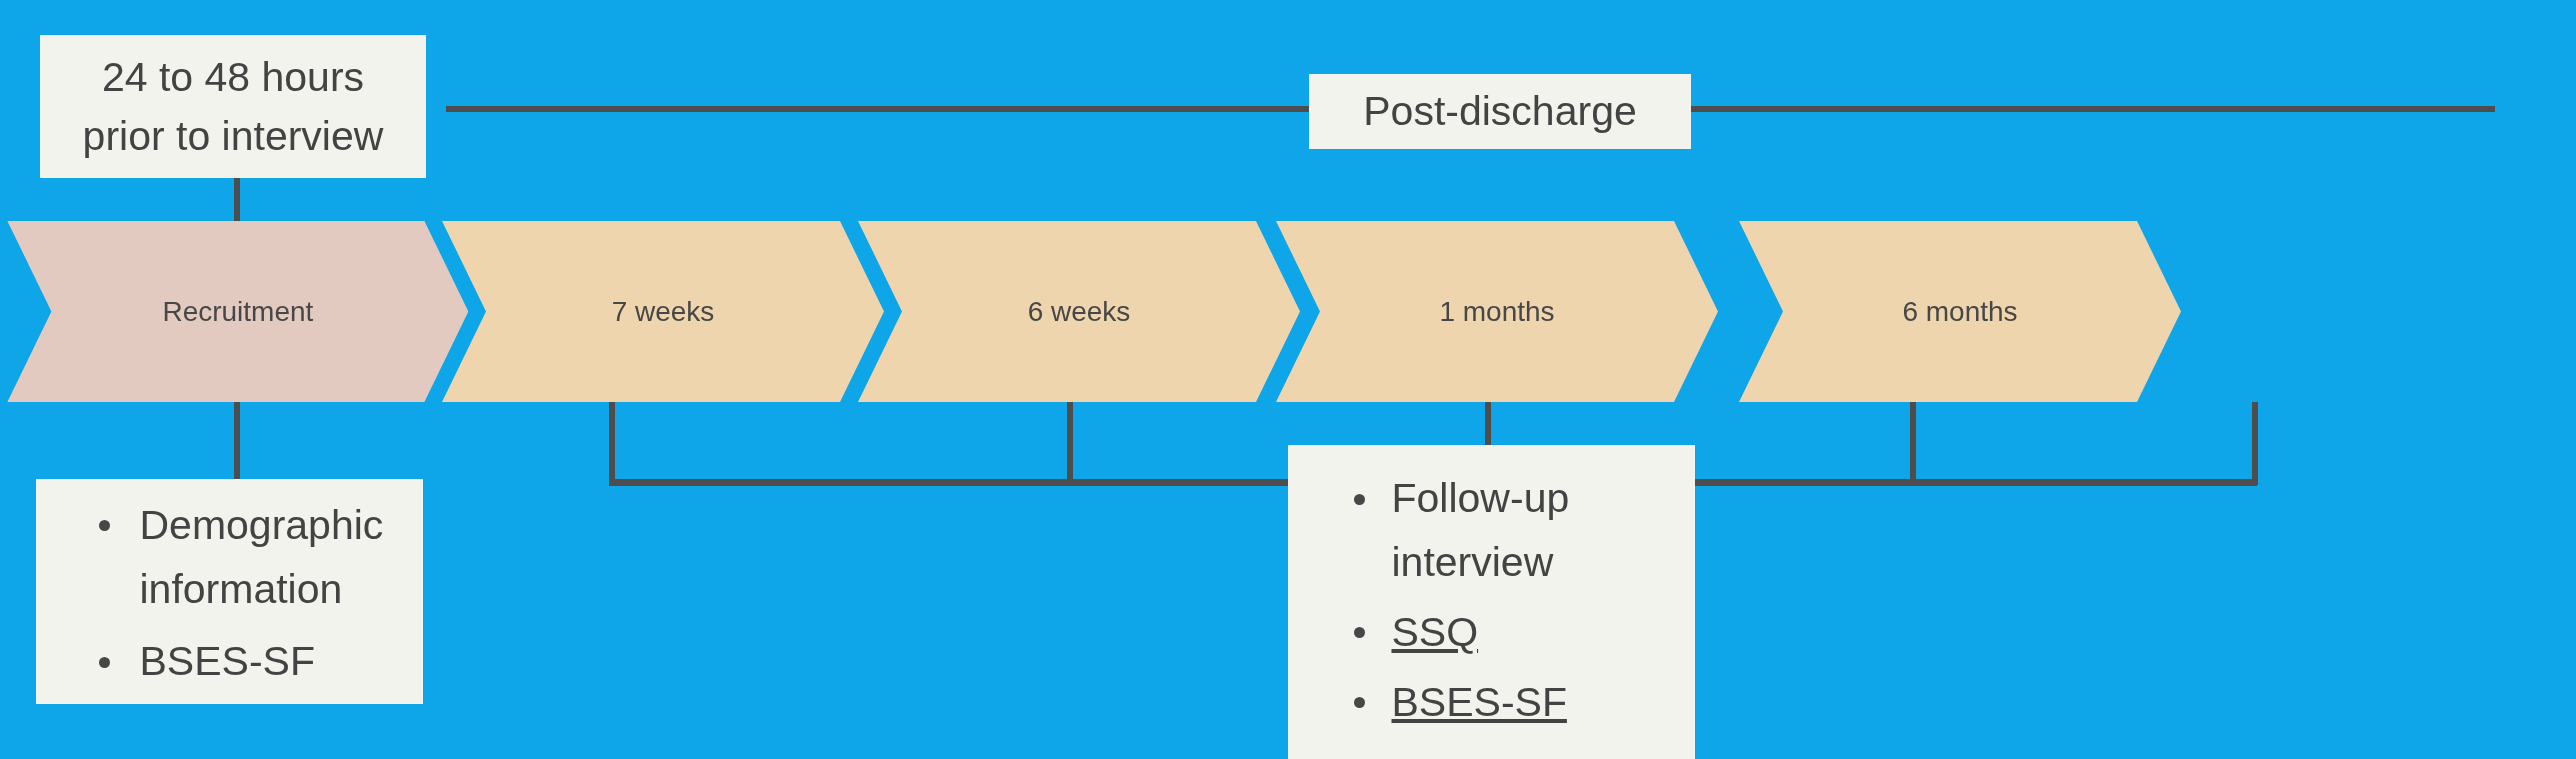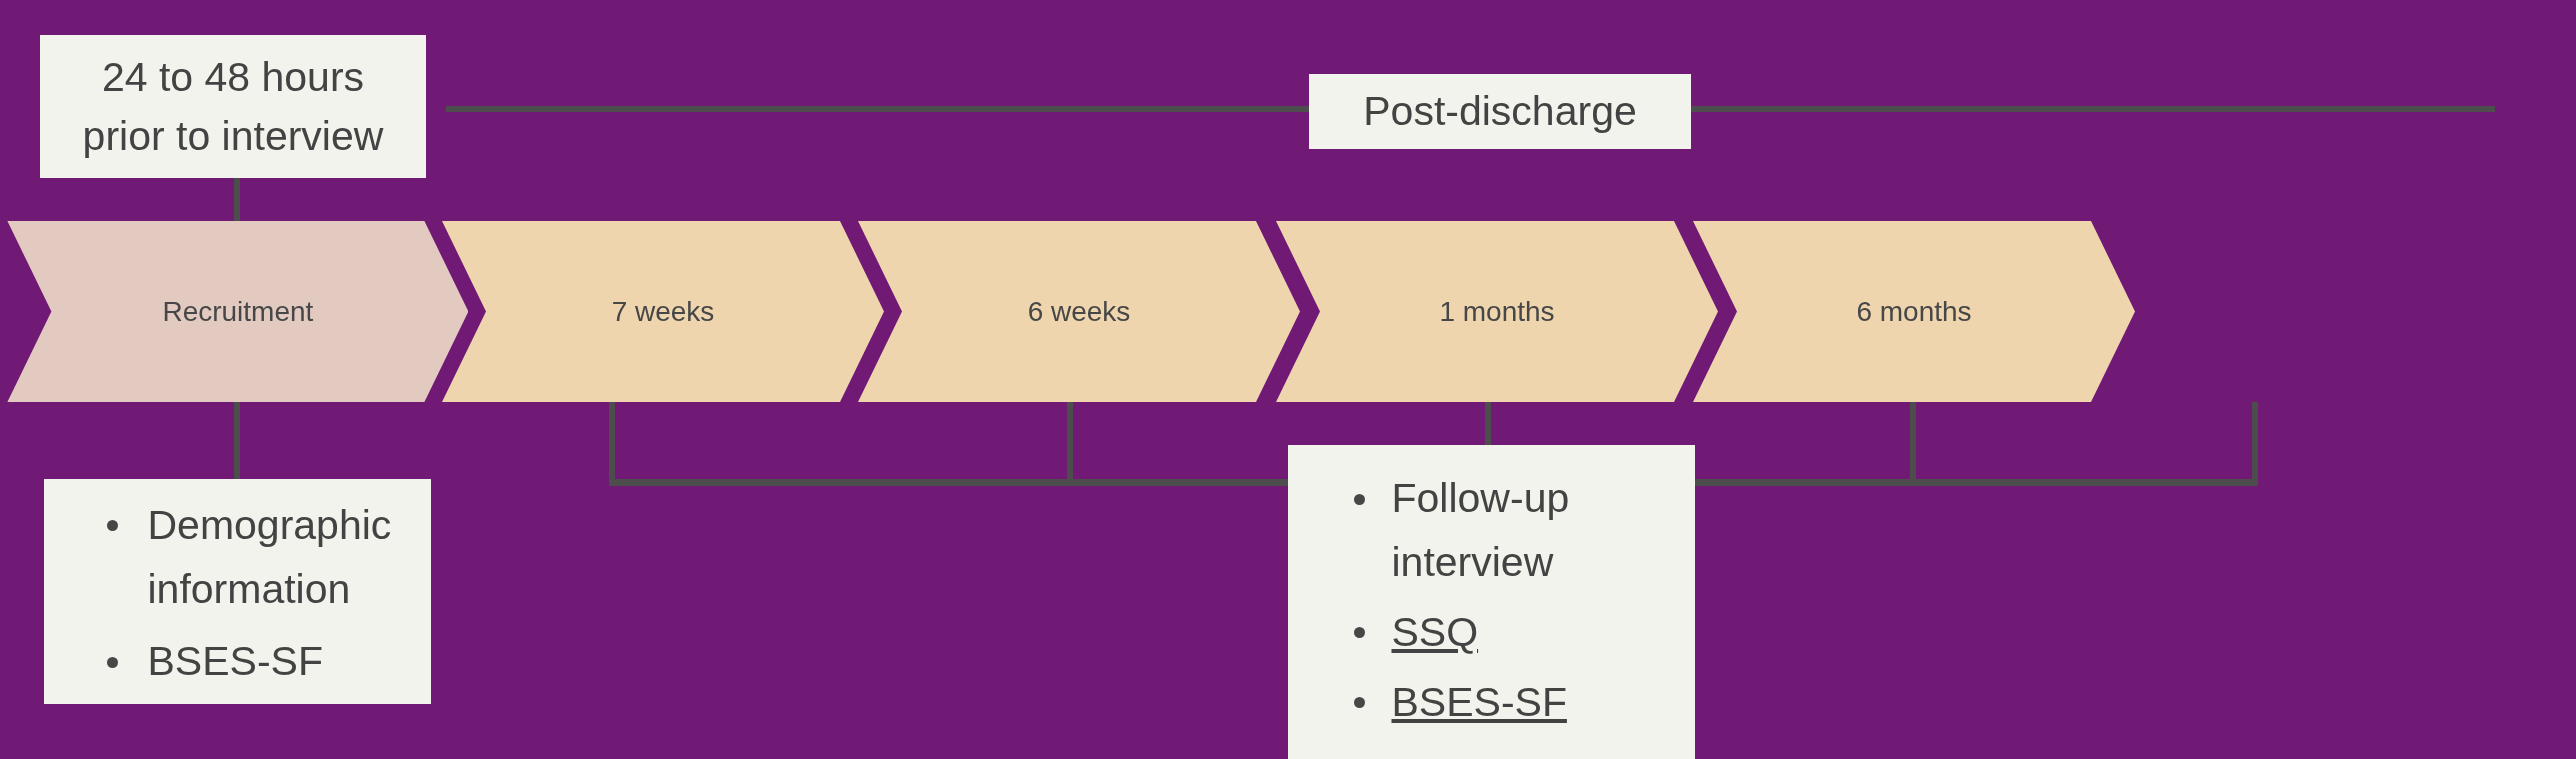--- a/index.html
+++ b/index.html
@@ -1,19 +1,19 @@
 <!DOCTYPE html>
 <html style="font-size:11.8px"><head>
 <meta charset="utf-8">
 <style>
   html,body{margin:0;padding:0;background:#ffffff;}
   #canvas{
     position:relative;
     width:2576px;height:760px;
-    background:#701a75;
+    background:#0ea5e9;
     font-family:"Liberation Sans", sans-serif;
     color:#434343;
     overflow:hidden;
   }
 
   
   .vline,.hline{position:absolute;background:#4d4d4d;z-index:1;}
 
   
   .note-box{
@@ -40,21 +40,21 @@
     position:absolute;background:#f3f3ed;z-index:2;box-sizing:border-box;
     font-size:41px;line-height:1.56;color:#434343;
   }
   .note-item{display:flex;align-items:flex-start;}
   .bullet-dot{
     flex:0 0 auto;width:11px;height:11px;border-radius:50%;
     background:#474747;margin-top:26.5px;
   }
   .note-text{flex:1 1 auto;}
 
-  #notes-recruitment{left:44px;top:479px;width:387px;height:225px;padding:14.7px 8.8px 0 0;}
+  #notes-recruitment{left:36px;top:479px;width:387px;height:225px;padding:14.7px 8.8px 0 0;}
   #notes-recruitment .bullet-dot{margin-left:63px;margin-right:29.5px;}
   #notes-recruitment .note-item + .note-item{margin-top:8.8px;}
 
   #notes-followup{left:1288px;top:445px;width:407px;height:353px;padding:22px 8.8px 0 0;}
   #notes-followup .bullet-dot{margin-left:66px;margin-right:26.5px;}
   #notes-followup .note-item + .note-item{margin-top:6px;text-decoration:underline;}
 </style>
 </head>
 <body>
 
@@ -78,21 +78,21 @@
   </div>
   <div class="stage stage-tan" style="left:442px;width:442px;">
     <span>7 weeks</span>
   </div>
   <div class="stage stage-tan" style="left:858px;width:442px;">
     <span>6 weeks</span>
   </div>
   <div class="stage stage-tan" style="left:1276px;width:442px;">
     <span>1 months</span>
   </div>
-  <div class="stage stage-tan" style="left:1693px;width:442px;">
+  <div class="stage stage-tan" style="left:1739px;width:442px;">
     <span>6 months</span>
   </div>
 
   <div class="vline" style="left:234px;top:402px;width:5.9px;height:77px;"></div>
 
   <div class="vline" style="left:609px;top:402px;width:5.9px;height:83px;"></div>
   <div class="vline" style="left:1067px;top:402px;width:5.9px;height:83px;"></div>
   <div class="vline" style="left:1485px;top:402px;width:5.9px;height:43px;"></div>
   <div class="vline" style="left:1910px;top:402px;width:5.9px;height:83px;"></div>
   <div class="vline" style="left:2252px;top:402px;width:5.9px;height:83px;"></div>

